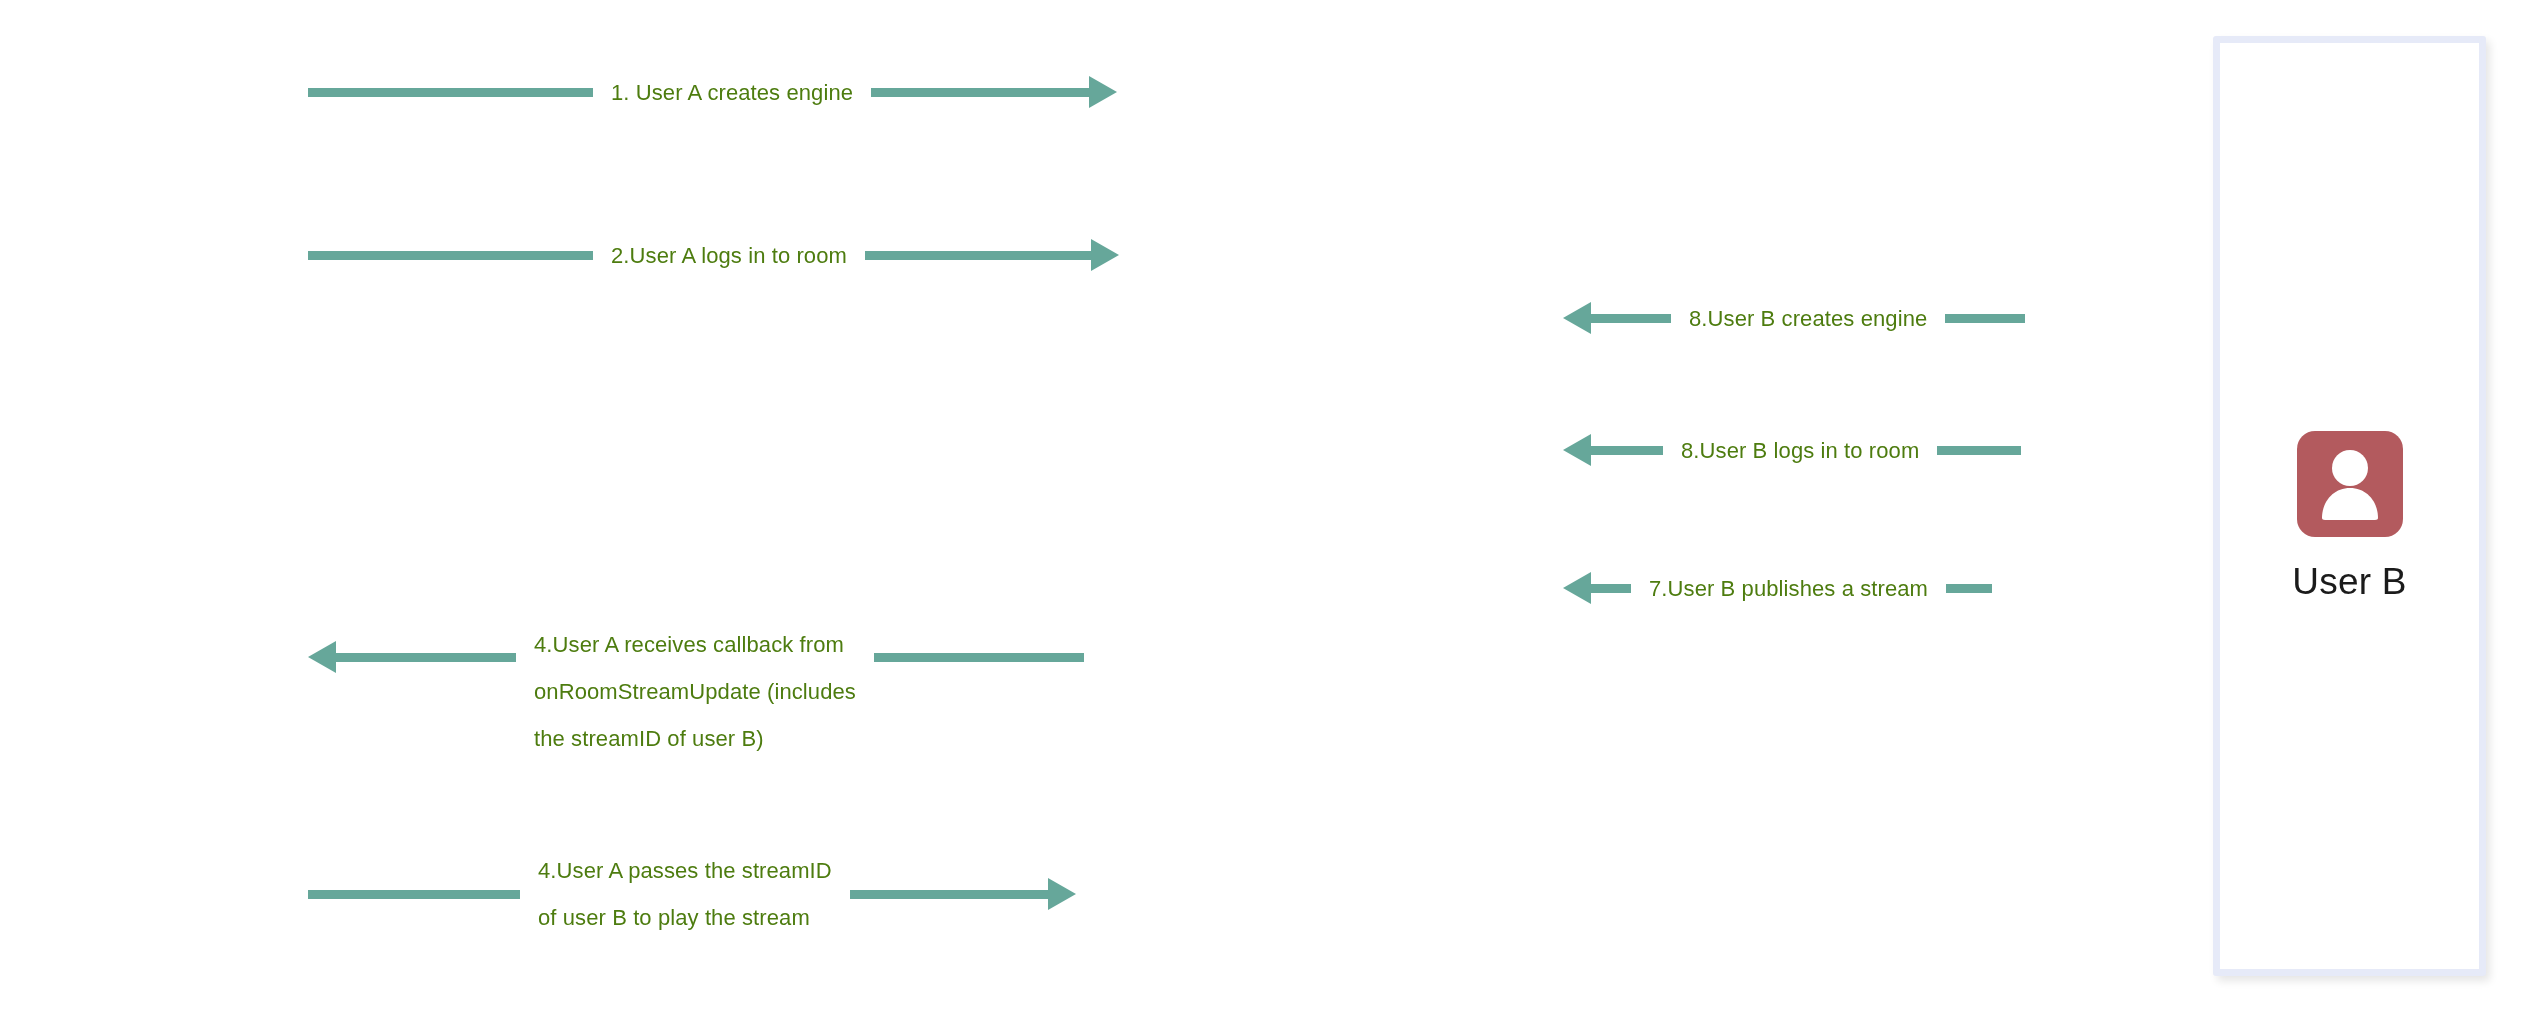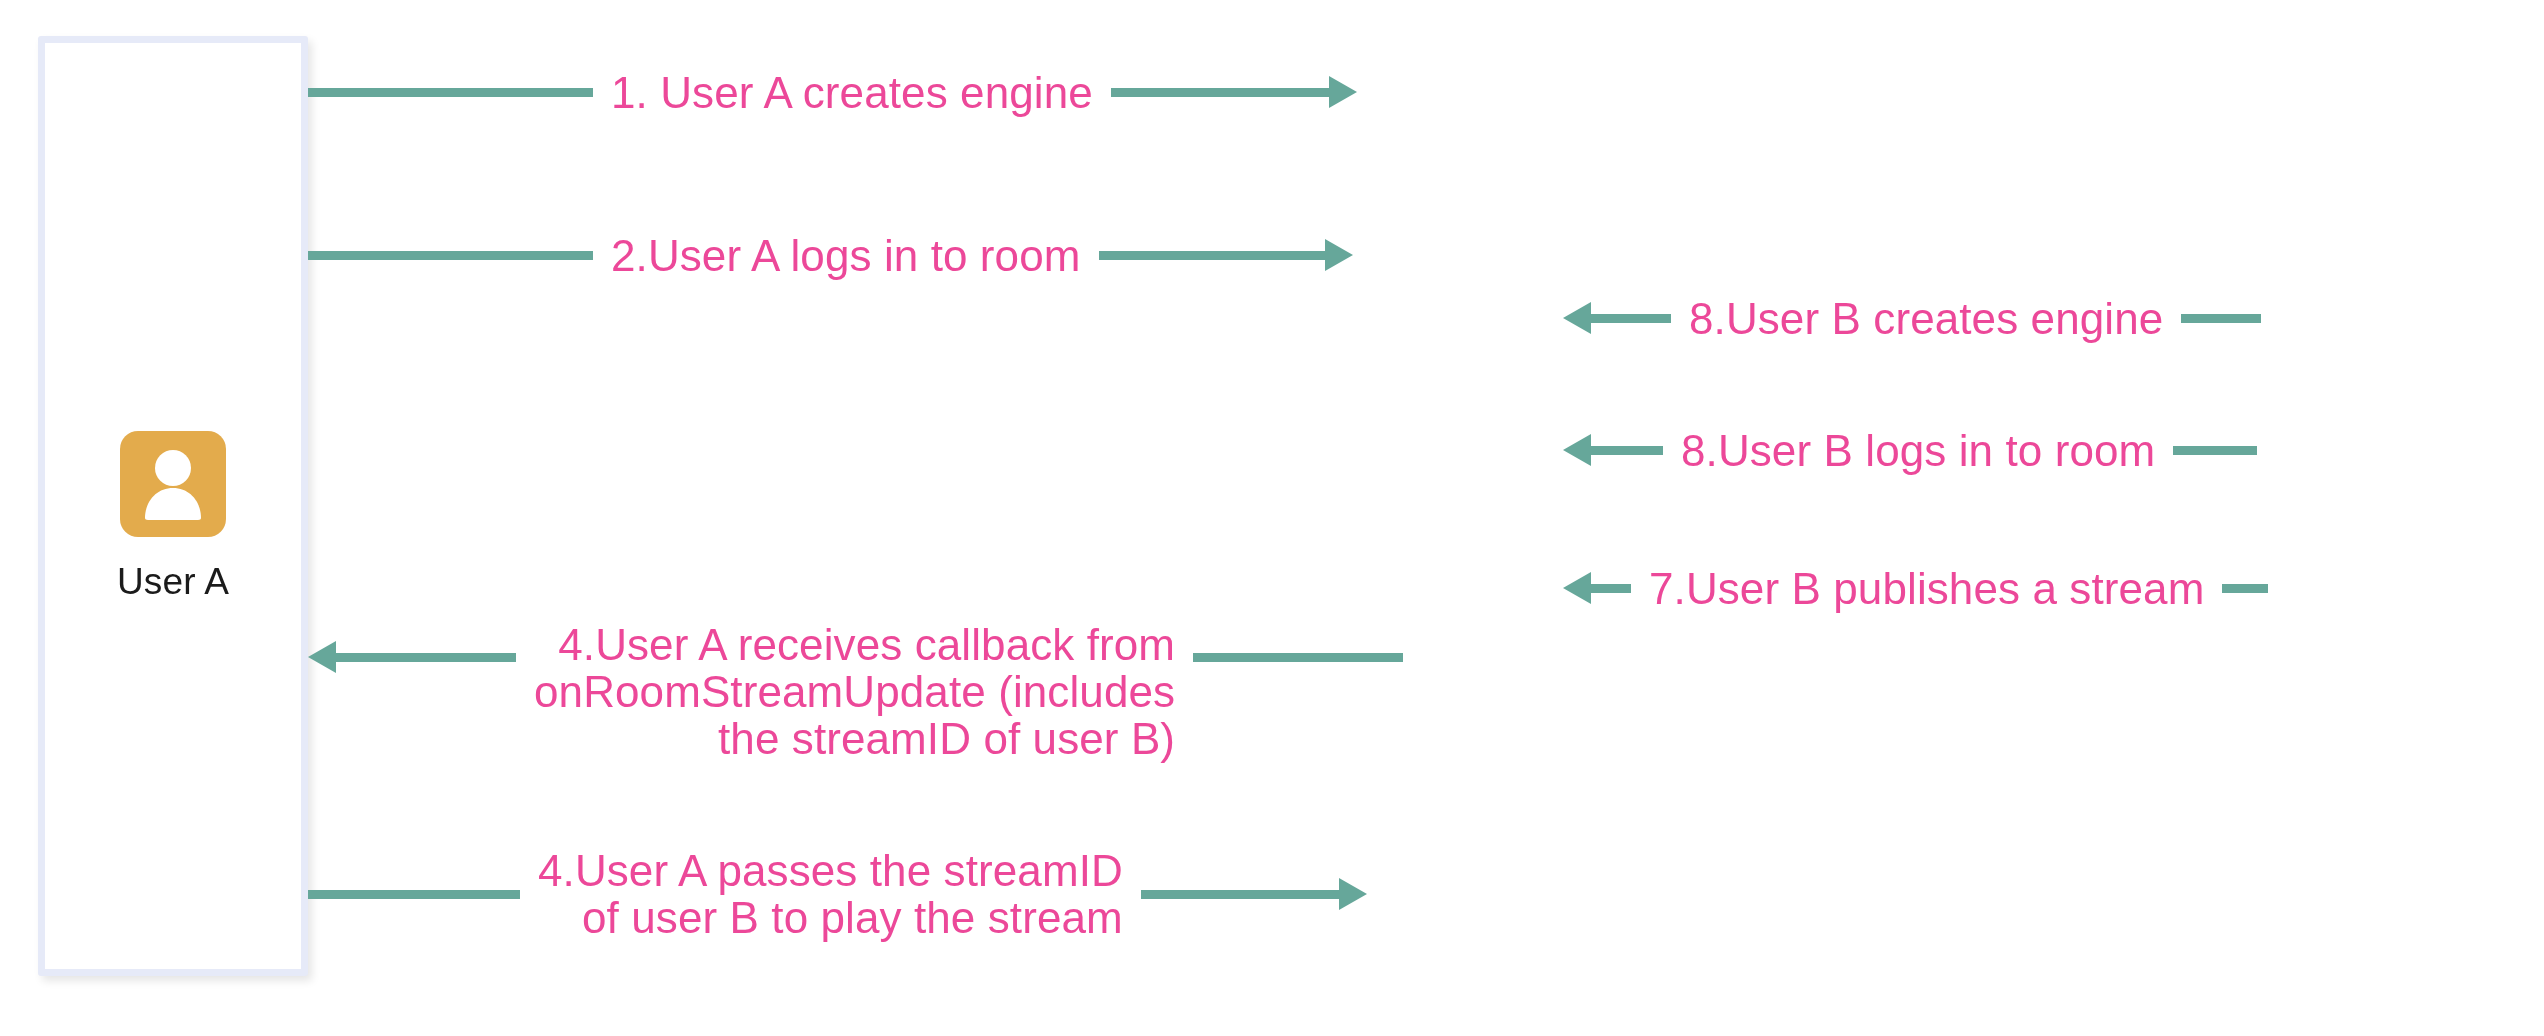--- a/index.html
+++ b/index.html
@@ -75,24 +75,24 @@
     display: flex;
     align-items: center;
     height: 0;
   }
   .msg .rail {
     height: 9px;
     background: #66a79a;
     flex: 0 0 auto;
   }
   .msg .label {
-    font-size: 44px;
+    font-size: 22px;
     line-height: 47px;
-    color: #ec4899;
-    text-align: right;
+    color: #4d7c0f;
+    text-align: left;
     white-space: pre-line;
     padding: 0 18px;
     letter-spacing: 0.1px;
   }
   .msg .head {
     width: 0;
     height: 0;
     flex: 0 0 auto;
   }
   .msg .head.right {
@@ -107,33 +107,33 @@
   }
   
   .msg.label-below .label  { transform: translateY(34px); }
   .msg.label-center .label { transform: translateY(0); }
 </style>
 </head>
 <body>
 
 <div id="stage">
 
-  <div class="column" id="col-user-a">
-    <div class="actor" id="actor-user-a">
-      <div class="avatar-tile user-a">
+
+
+  <div class="column" id="col-user-b">
+    <div class="actor" id="actor-user-b">
+      <div class="avatar-tile user-b">
         <svg width="66" height="72" viewBox="0 0 66 72" aria-hidden="true">
           <circle cx="33" cy="20" r="18" fill="#ffffff"></circle>
           <path d="M33 40 C16 40 5 54 5 70 C5 71 6 72 8 72 L58 72 C60 72 61 71 61 70 C61 54 50 40 33 40 Z" fill="#ffffff"></path>
         </svg>
       </div>
-      <div class="actor-label">User A</div>
+      <div class="actor-label">User B</div>
     </div>
   </div>
-
-
 
   <div class="msg label-center" id="msg-1" style="left:308px; top:92px;">
     <div class="rail" style="width:285px;"></div>
     <div class="label">1. User A creates engine</div>
     <div class="rail" style="width:218px;"></div>
     <div class="head right"></div>
   </div>
 
   <div class="msg label-center" id="msg-2" style="left:308px; top:255px;">
     <div class="rail" style="width:285px;"></div>

